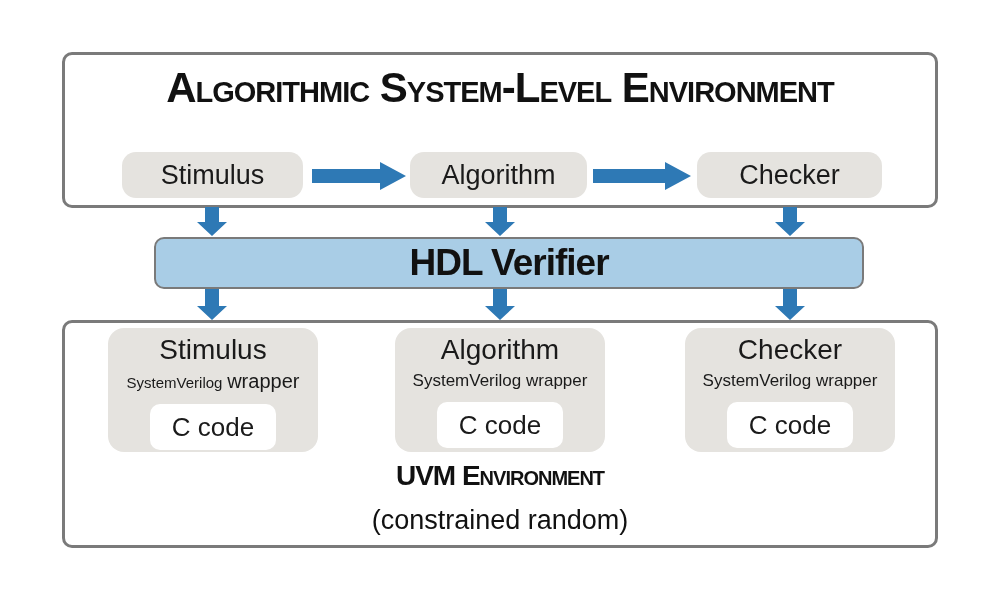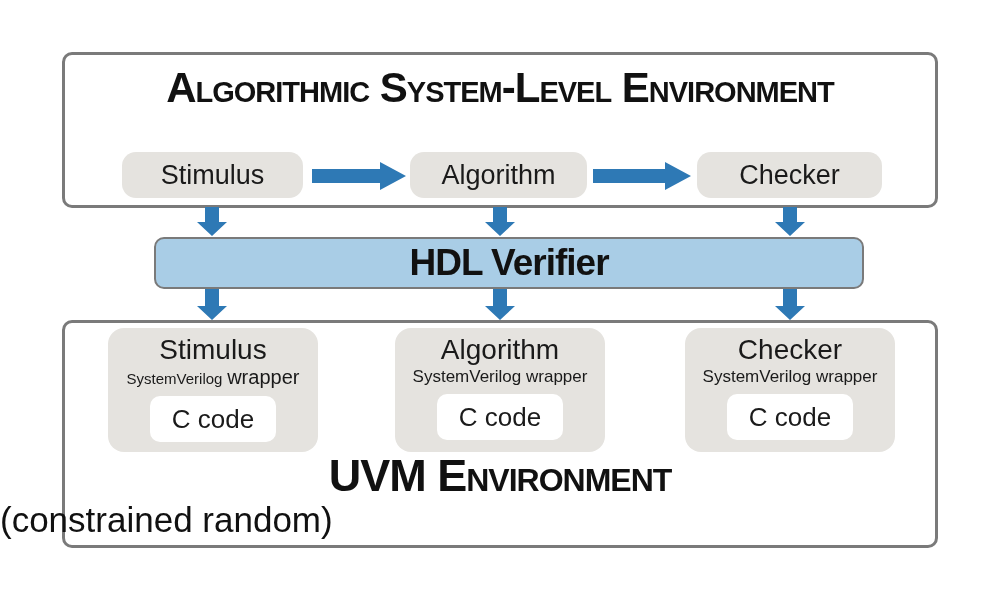--- a/index.html
+++ b/index.html
@@ -52,39 +52,39 @@
 
   
   .panel {
     position:absolute; top:328px; width:210px; height:124px;
     background:#e5e3df; border-radius:16px; text-align:center;
   }
   .panel.p1 { left:108px; }
   .panel.p2 { left:395px; }
   .panel.p3 { left:685px; }
   .panel-title { font-size:28px; line-height:34px; margin-top:5px; }
-  .wrapper-line { font-size:17px; line-height:20px; }
+  .wrapper-line { font-size:17px; line-height:28px; }
   .panel.p1 .sv { font-size:15px; }
   .panel.p1 .wr { font-size:20px; }
   .ccode {
     margin:7px auto 0; width:126px; height:46px;
     background:#ffffff; border-radius:10px;
     display:flex; align-items:center; justify-content:center;
     font-size:26px;
   }
 
   
   .uvm-title {
     position:absolute; left:0; top:452px; width:1000px; text-align:center;
     font-weight:bold; font-variant:small-caps; letter-spacing:-1px;
-    font-size:45px; line-height:48px; color:#111;
+    font-size:28px; line-height:48px; color:#111;
   }
   .uvm-subtitle {
-    position:absolute; left:0; top:502px; width:1000px; text-align:left;
-    font-size:35px; line-height:36px; color:#111;
+    position:absolute; left:0; top:502px; width:1000px; text-align:center;
+    font-size:27px; line-height:36px; color:#111;
   }
 
   
   svg.arrows {
     position:absolute; left:0; top:0; width:1000px; height:591px;
     pointer-events:none; z-index:5;
   }
   .arrow { fill:#2e79b5; stroke:none; }
 </style>
 </head>

